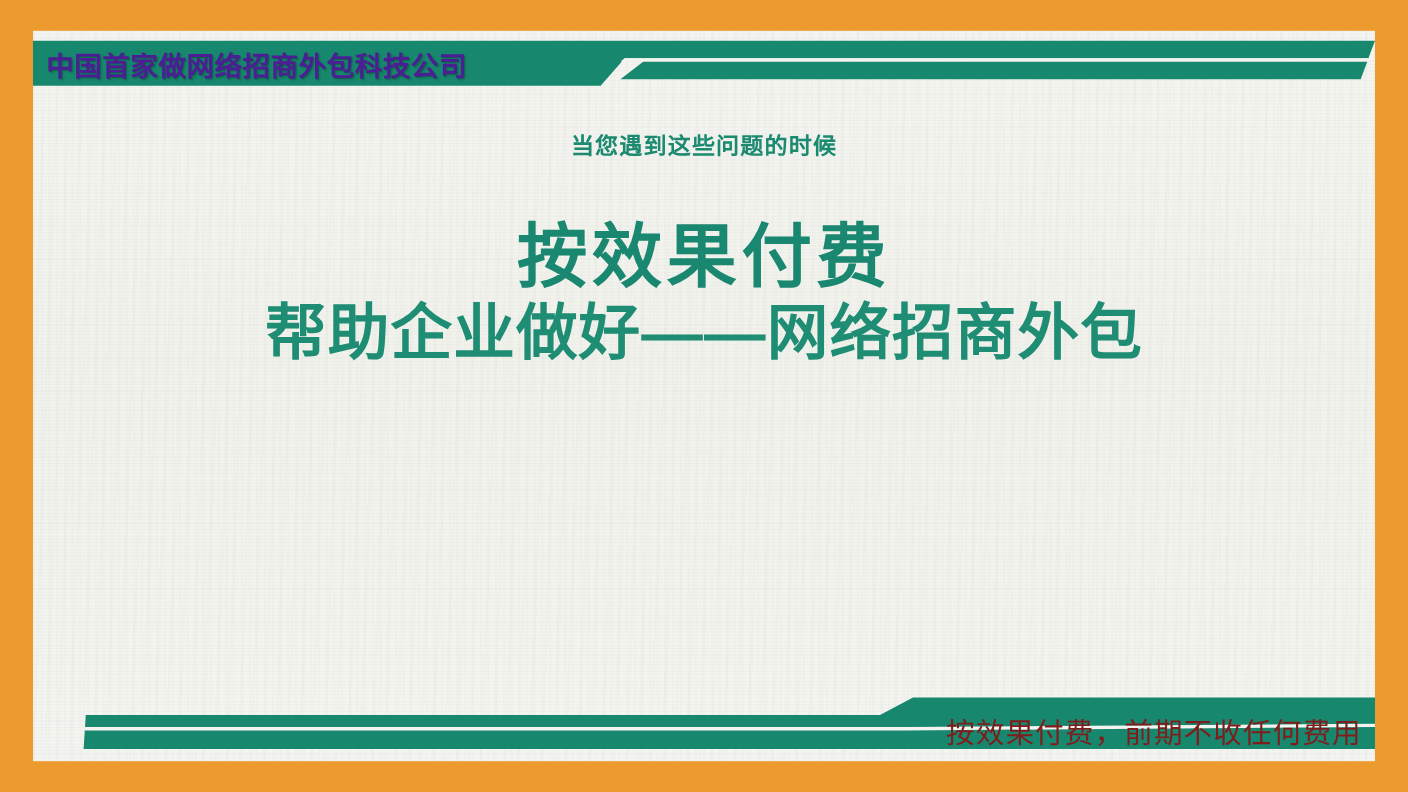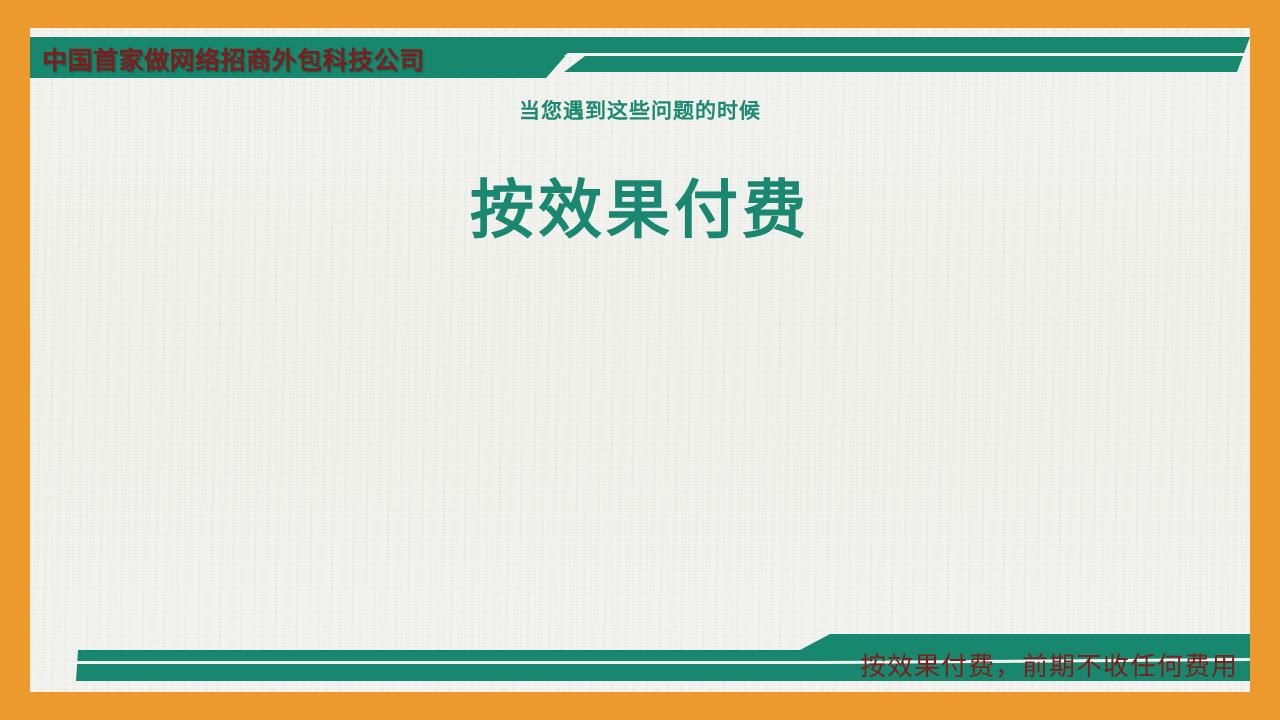--- a/index.html
+++ b/index.html
@@ -74,21 +74,21 @@
   .header-band svg { display:block; width:1220px; height:56px; }
 
   .header-title {
     position: absolute;
     left: 42px;
     top: 40px;
     width: 480px;
     height: 36px;
     display: flex;
     align-items: center;
-    color: #7f1d1d;
+    color: #4c1d95;
     font-size: 25px;
     font-weight: 700;
     letter-spacing: 0.5px;
     text-shadow: 1px 1px 0 rgba(0,0,0,0.20), 2px 2px 2px rgba(0,0,0,0.12);
     white-space: nowrap;
   }
 
   
   .footer-band {
     position: absolute;
@@ -120,21 +120,21 @@
     left: 30px;
     top: 28px;
     width: 1220px;
     height: 664px;
     display: flex;
     flex-direction: column;
     align-items: center;
     pointer-events: none;
   }
   .eyebrow {
-    margin-top: 72px;
+    margin-top: 95px;
     color: #1b8a70;
     font-size: 21px;
     font-weight: 700;
     letter-spacing: 1px;
     line-height: 1;
     white-space: nowrap;
   }
   .brand {
     margin-top: 56px;
     color: #1a8770;
@@ -182,20 +182,21 @@
   </div>
 
   <div class="header-title">中国首家做网络招商外包科技公司</div>
 
   <div class="content">
     <div class="eyebrow">当您遇到这些问题的时候</div>
 
     <div class="brand">按效果付费</div>
 
 
+    <div class="tagline-main">帮助企业做好——网络招商外包</div>
   </div>
 
   <div class="footer-band">
     <svg viewBox="0 0 1220 64" preserveAspectRatio="none" aria-hidden="true">
 
       <path fill="#17876E" d="M48,22 L770,22 L800,6 L1220,6 L1220,53 L46,53 Z"></path>
 
       <path fill="#F3F4EF" d="M47,33 L795,33 L1220,30 L1220,33 L795,36 L47,36 Z"></path>
     </svg>
   </div>

